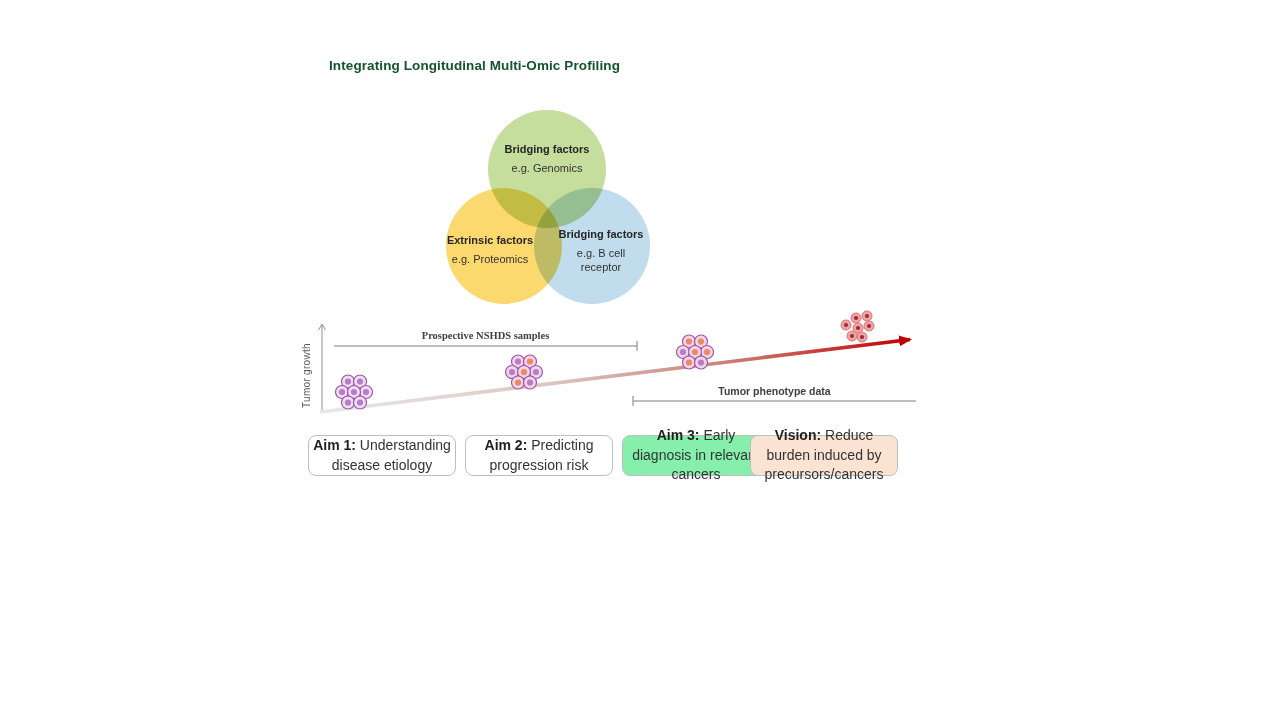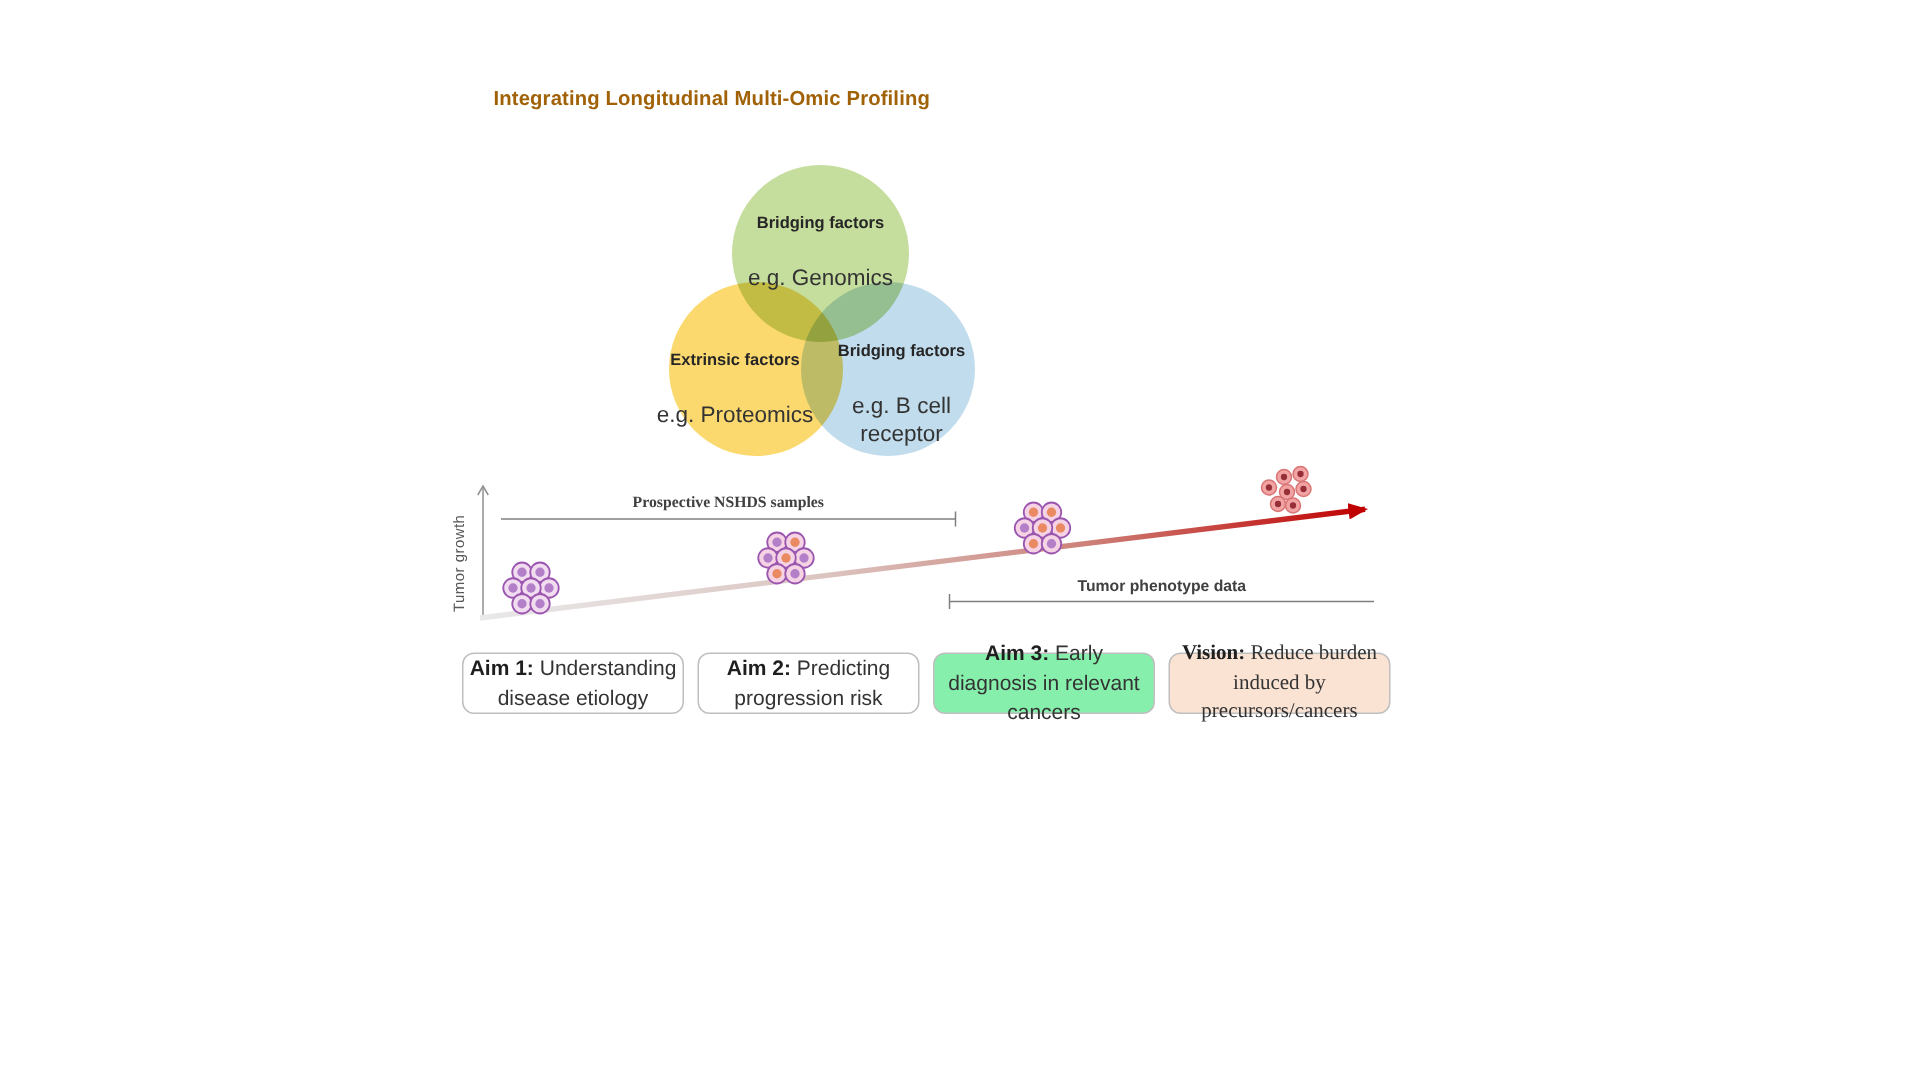--- a/index.html
+++ b/index.html
@@ -2,30 +2,30 @@
 <html><head>
 <meta charset="utf-8">
 <style>
   html,body { margin:0; padding:0; background:#fff; }
   .slide {
     position:relative; width:1280px; height:720px; background:#ffffff;
     font-family:"Liberation Sans", sans-serif; color:#3b3b3b; overflow:hidden;
   }
   .title {
     position:absolute; left:329px; top:58px; margin:0;
-    font-size:13.5px; font-weight:bold; color:#a16207; letter-spacing:0.1px;
+    font-size:13.5px; font-weight:bold; color:#14532d; letter-spacing:0.1px;
   }
   
   .venn-circle { position:absolute; border-radius:50%; mix-blend-mode:multiply; }
   .vc-intrinsic { left:488px; top:110px; width:118px; height:118px; }
   .vc-extrinsic { left:446px; top:188px; width:116px; height:116px; }
   .vc-bridging  { left:534px; top:188px; width:116px; height:116px; }
   .venn-text { position:absolute; text-align:center; line-height:1.25; }
   .venn-label { font-weight:bold; font-size:11px; color:#262626; }
-  .venn-example { font-size:15px; color:#333333; margin-top:20px; }
+  .venn-example { font-size:11px; color:#333333; margin-top:5px; }
   .vt-intrinsic { left:487px; top:143px; width:120px; }
   .vt-extrinsic { left:428px; top:234px; width:124px; }
   .vt-bridging  { left:543px; top:228px; width:116px; }
   .vt-bridging .venn-example { width:72px; margin-left:auto; margin-right:auto; }
   
   .timeline-svg { position:absolute; left:300px; top:308px; width:640px; height:116px; }
   .y-axis-label {
     position:absolute; left:301px; top:333px; width:16px; height:85px;
     writing-mode:vertical-rl; transform:rotate(180deg);
     font-size:10px; color:#595959; text-align:center; letter-spacing:0.3px;
@@ -40,21 +40,21 @@
     position:absolute; top:435px; width:148px; height:41px;
     background:#ffffff; border:1px solid #bfbfbf; border-radius:8px;
     display:flex; align-items:center; justify-content:center;
     text-align:center; font-size:14px; line-height:1.4; color:#333333;
     padding:2px 3px; box-sizing:border-box;
   }
   .aim-box .prefix { font-weight:bold; color:#1f1f1f; }
   .box-1 { left:308px; }
   .box-2 { left:465px; }
   .box-3 { left:622px; }
-  .box-4 { left:779px;font-family:Liberation Serif, serif; }
+  .box-4 { left:750px; }
 </style>
 </head>
 <body>
 
 <div class="slide">
 
   <h1 class="title">Integrating Longitudinal Multi-Omic Profiling</h1>
 
   <div>
     <div class="venn-circle vc-intrinsic" style="background: rgb(197, 221, 157);"></div>

